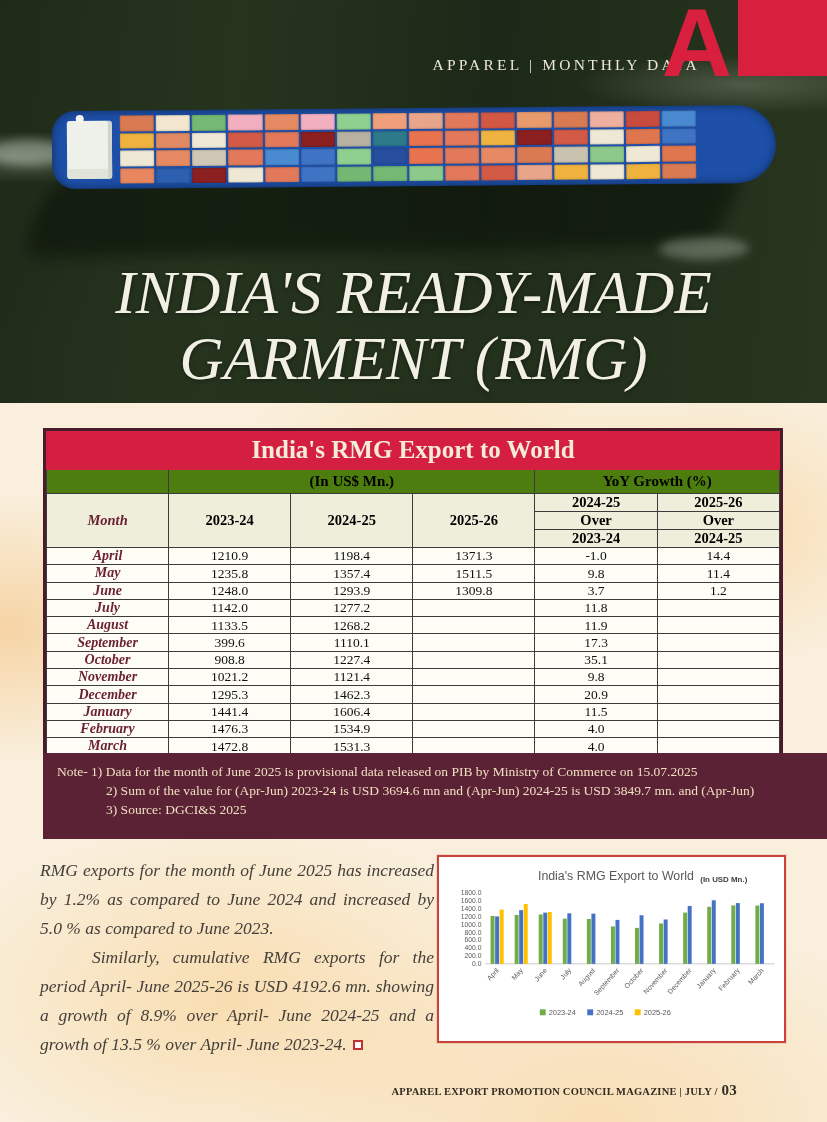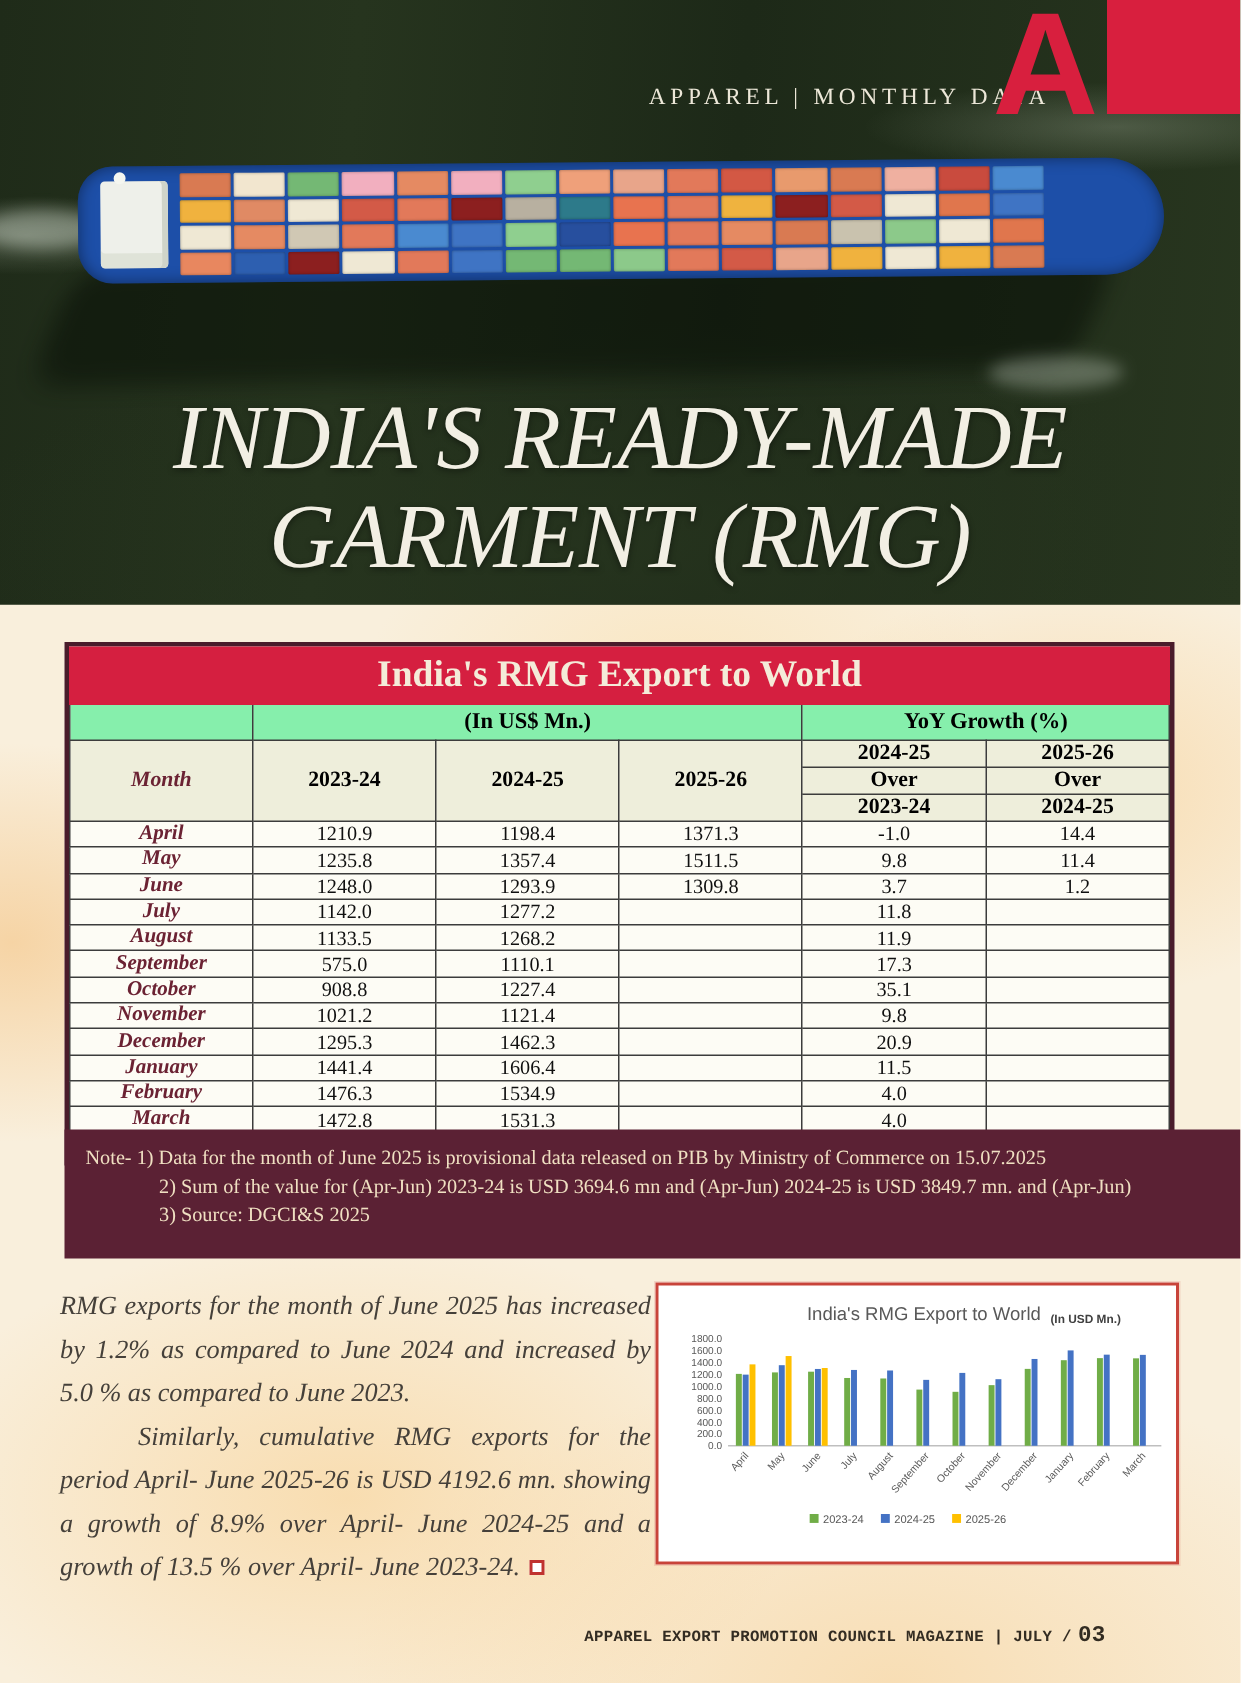--- a/index.html
+++ b/index.html
@@ -42,41 +42,41 @@
   .hero-title{position:absolute;top:260px;left:0;width:100%;text-align:center;color:#f2efe4;
     font-style:italic;font-size:61px;line-height:66px;text-shadow:0 1px 4px rgba(0,0,0,.45);}
   
   .table-box{position:absolute;left:43px;top:428px;width:740px;border:3px solid #4a1c2b;
     background:#fdfcf5;box-sizing:border-box;}
   .table-title{background:#d51f40;color:#f4ecd9;text-align:center;font-weight:700;font-size:25px;
     padding:5px 0 6px;}
   table.rmg{border-collapse:collapse;width:100%;table-layout:fixed;}
   table.rmg td,table.rmg th{border:1.4px solid #3c3c3c;text-align:center;padding:0;
     font-family:"Liberation Serif",serif;}
-  tr.grp-row td{background:#86efac;font-weight:700;font-size:15px;height:23px;border-top:none;text-align:center;}
+  tr.grp-row td{background:#4d7c0f;font-weight:700;font-size:15px;height:23px;border-top:none;text-align:center;}
   tr.hdr-row td{background:#eeeedb;font-weight:700;font-size:14.5px;height:16px;}
   td.month-h{font-style:italic;color:#6b2233;font-size:15px;}
   tbody.data td{background:#fdfcf5;font-size:13.5px;height:16.3px;line-height:1;color:#101010;}
   tbody.data td.m{font-weight:700;font-style:italic;color:#6b2233;font-size:14px;}
   tr.total td{font-weight:700;font-size:14px;height:17px;}
   .notes{position:absolute;left:43px;top:753px;width:800px;box-sizing:border-box;background:#5b2134;
     color:#f0e0c2;font-size:13.5px;line-height:19px;padding:9px 12px 20px 14px;}
   .notes .l2{padding-left:49px;}
   .notes .l3{padding-left:63px;}
   .notes .l4{padding-left:49px;}
   
   .commentary{position:absolute;left:40px;top:856px;width:394px;color:#45403a;}
   .commentary p{margin:0;font-style:italic;font-size:17.5px;line-height:29px;text-align:justify;}
   .commentary p.p2{text-indent:52px;}
   .end-mark{display:inline-block;width:6px;height:6px;border:2.5px solid #c0322f;background:#fff;
     margin-left:6px;vertical-align:baseline;}
   .chart-card{position:absolute;left:437px;top:855px;width:349px;height:188px;background:#ffffff;
     border:2.5px solid #c8443a;box-sizing:border-box;box-shadow:0 0 0 1px rgba(200,68,58,.15);}
   .chart-card svg{display:block;width:100%;height:100%;}
-  .footer{position:absolute;top:1082px;right:90px;font-family:Liberation Mono, monospace;
+  .footer{position:absolute;top:1082px;right:90px;font-family:Liberation Serif, serif;
     font-weight:700;color:#332c22;font-size:10.5px;letter-spacing:.2px;display:flex;align-items:baseline;gap:4px;}
   .footer .pg{font-size:15px;}
 </style>
 </head>
 <body>
 
 <div class="page">
 
   <div class="hero">
     <div class="eyebrow">APPAREL | MONTHLY DATA</div>
@@ -232,21 +232,21 @@
           <tr>
             <td class="m">August</td>
             <td>1133.5</td>
             <td>1268.2</td>
             <td></td>
             <td>11.9</td>
             <td></td>
           </tr>
           <tr>
             <td class="m">September</td>
-            <td>575.0</td>
+            <td>399.6</td>
             <td>1110.1</td>
             <td></td>
             <td>17.3</td>
             <td></td>
           </tr>
           <tr>
             <td class="m">October</td>
             <td>908.8</td>
             <td>1227.4</td>
             <td></td>

